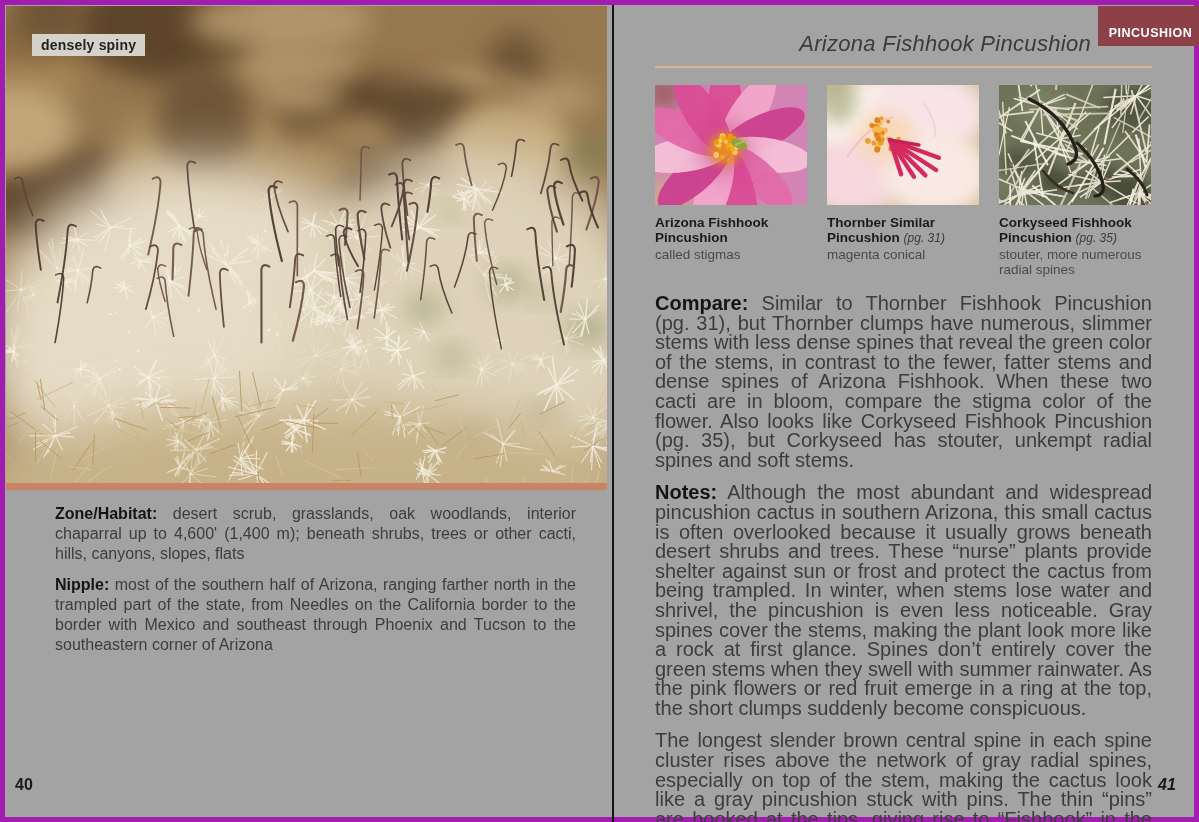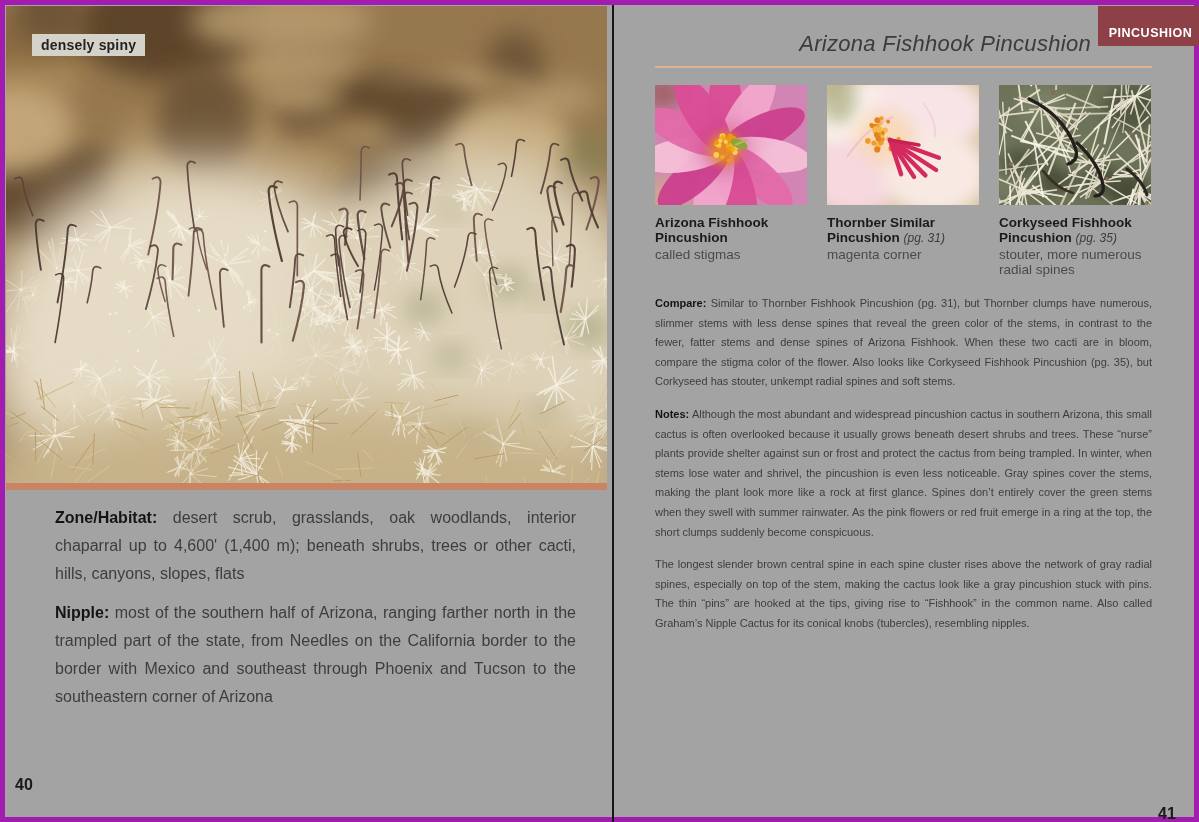--- a/index.html
+++ b/index.html
@@ -13,47 +13,47 @@
   
   .photo-main{position:absolute;left:1px;top:1px;width:601px;height:477px;overflow:hidden;background:#96784f;}
   .photo-main svg{display:block;width:601px;height:477px;}
   .photo-label{
     position:absolute;left:26px;top:28px;background:#d5d2ca;color:#222;
     font-weight:bold;font-size:14px;padding:3px 9px;letter-spacing:.2px;
   }
   .photo-bar{position:absolute;left:1px;top:478px;width:601px;height:7px;}
   .left-text{position:absolute;left:50px;top:499px;width:521px;}
   .body-p{
-    margin:0 0 11px 0;text-align:justify;font-size:16px;line-height:28px;color:#3d3d3d;
+    margin:0 0 11px 0;text-align:justify;font-size:16px;line-height:20px;color:#3d3d3d;
   }
   .body-p b{color:#141414;}
   .pagenum{position:absolute;font-size:16px;font-weight:bold;color:#1a1a1a;}
   .pn-left{left:10px;top:771px;}
-  .pn-right{left:1153px;top:800px;}
+  .pn-right{left:1153px;top:771px;font-style:italic;}
 
   
   .title{
     position:absolute;left:650px;top:26px;width:436px;text-align:right;
     font-size:22px;font-style:italic;color:#3b3b3b;letter-spacing:.3px;
   }
   .tab{
     position:absolute;left:1093px;top:1px;width:105px;height:40px;
     color:#fff;font-size:12.5px;font-weight:bold;letter-spacing:.5px;
     display:flex;align-items:flex-end;justify-content:center;box-sizing:border-box;padding-bottom:6px;
   }
   .title-rule{position:absolute;left:650px;top:61px;width:497px;height:2px;}
   .thumbs{position:absolute;left:650px;top:80px;width:497px;display:flex;gap:20px;}
   .thumb{width:152px;}
   .thumb svg{display:block;width:152px;height:120px;}
   .cap{margin-top:10px;font-size:13.5px;line-height:15px;}
   .cap-name{font-weight:bold;color:#1b1b1b;}
   .cap-ref{font-style:italic;font-size:12px;color:#3c3c3c;}
   .cap-desc{color:#4a4a4a;margin-top:1px;}
   .right-text{position:absolute;left:650px;top:289px;width:497px;}
-  .right-text .body-p{font-size:11px;line-height:19.6px;margin:0 0 13px 0;}
+  .right-text .body-p{font-size:20px;line-height:19.6px;margin:0 0 13px 0;}
 </style>
 </head>
 <body>
 
 <div class="spread">
 
   <div>
     <div class="photo-main">
       <svg id="art-main" preserveAspectRatio="none" viewBox="0 0 601 477">
           <defs>
@@ -2254,21 +2254,21 @@
             <line x1="63" y1="55" x2="111.9" y2="72.8" stroke="#d42a60" stroke-width="4.4" stroke-linecap="round"></line>
             <line x1="63" y1="55" x2="109.1" y2="85.0" stroke="#d42a60" stroke-width="4.4" stroke-linecap="round"></line>
             <line x1="63" y1="55" x2="98.4" y2="90.4" stroke="#d42a60" stroke-width="4.4" stroke-linecap="round"></line>
             <line x1="63" y1="55" x2="87.0" y2="91.9" stroke="#d42a60" stroke-width="4.4" stroke-linecap="round"></line>
             <line x1="63" y1="55" x2="74.1" y2="89.2" stroke="#d42a60" stroke-width="4.4" stroke-linecap="round"></line>
             <line x1="63" y1="55" x2="92" y2="60" stroke="#c72255" stroke-width="3.5" stroke-linecap="round"></line>
           </svg>
         <div class="cap">
           <span class="cap-name">Thornber Similar Pincushion</span>
           <span class="cap-ref">(pg. 31)</span>
-          <div class="cap-desc">magenta corner</div>
+          <div class="cap-desc">magenta conical</div>
         </div>
       </div>
       <div class="thumb">
         <svg id="art-t3" viewBox="0 0 152 120">
             <defs>
               <filter id="t3a" x="-80%" y="-80%" width="260%" height="260%">
                 <feGaussianBlur stdDeviation="7"></feGaussianBlur>
               </filter>
             </defs>
             <rect width="152" height="120" fill="#6d7358"></rect>

